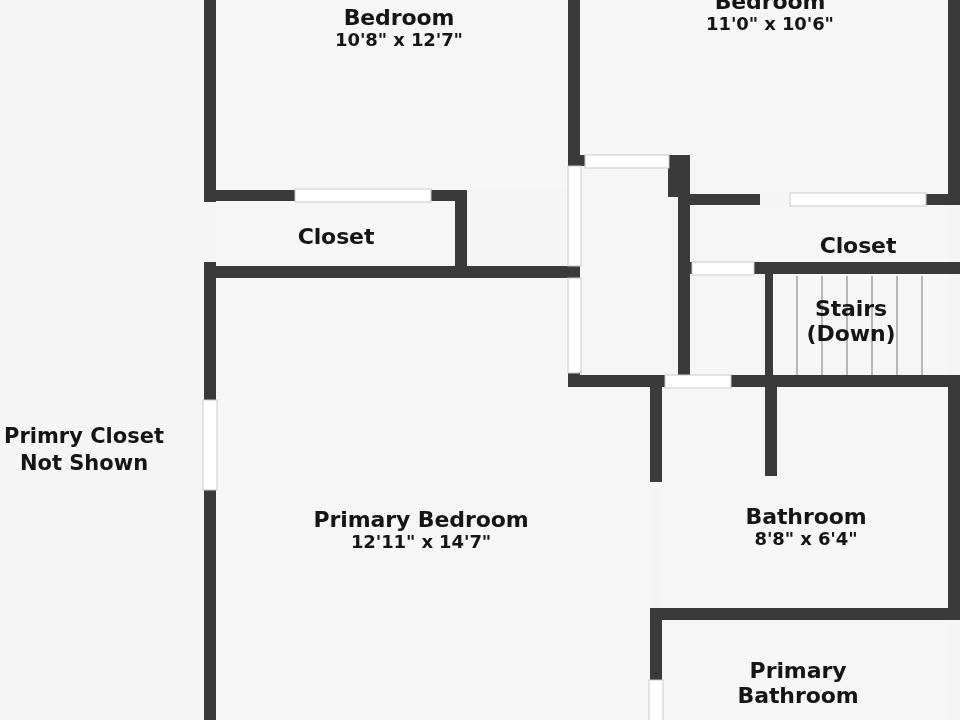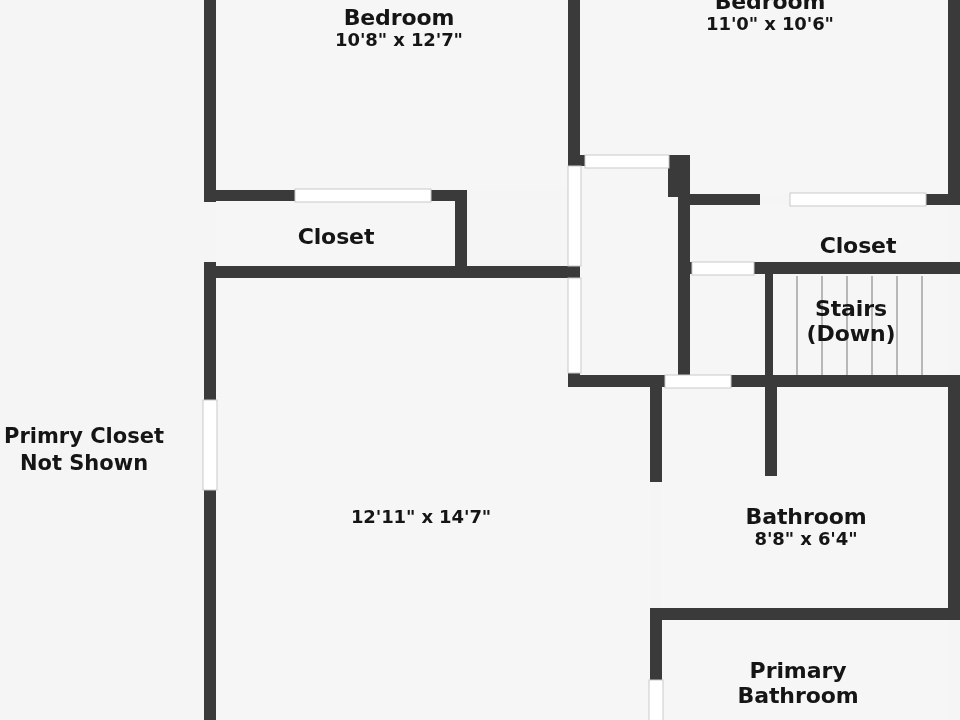--- a/index.html
+++ b/index.html
@@ -137,20 +137,21 @@
         <span class="name">Closet</span>
       </div>
       <div class="room-label" style="left: 658px; top: 233px; width: 400px;">
         <span class="name">Closet</span>
       </div>
       <div class="room-label" style="left: 651px; top: 296px; width: 400px;">
         <span class="name">Stairs</span>
         <span class="dims" style="font-size: 22px;">(Down)</span>
       </div>
       <div class="room-label" style="left: 221px; top: 507px; width: 400px;">
+        <span class="name">Primary Bedroom</span>
         <span class="dims">12'11" x 14'7"</span>
       </div>
       <div class="room-label" style="left: 606px; top: 504px; width: 400px;">
         <span class="name">Bathroom</span>
         <span class="dims">8'8" x 6'4"</span>
       </div>
       <div class="room-label" style="left: 598px; top: 658px; width: 400px;">
         <span class="name">Primary</span>
         <span class="dims" style="font-size: 22px;">Bathroom</span>
       </div>

